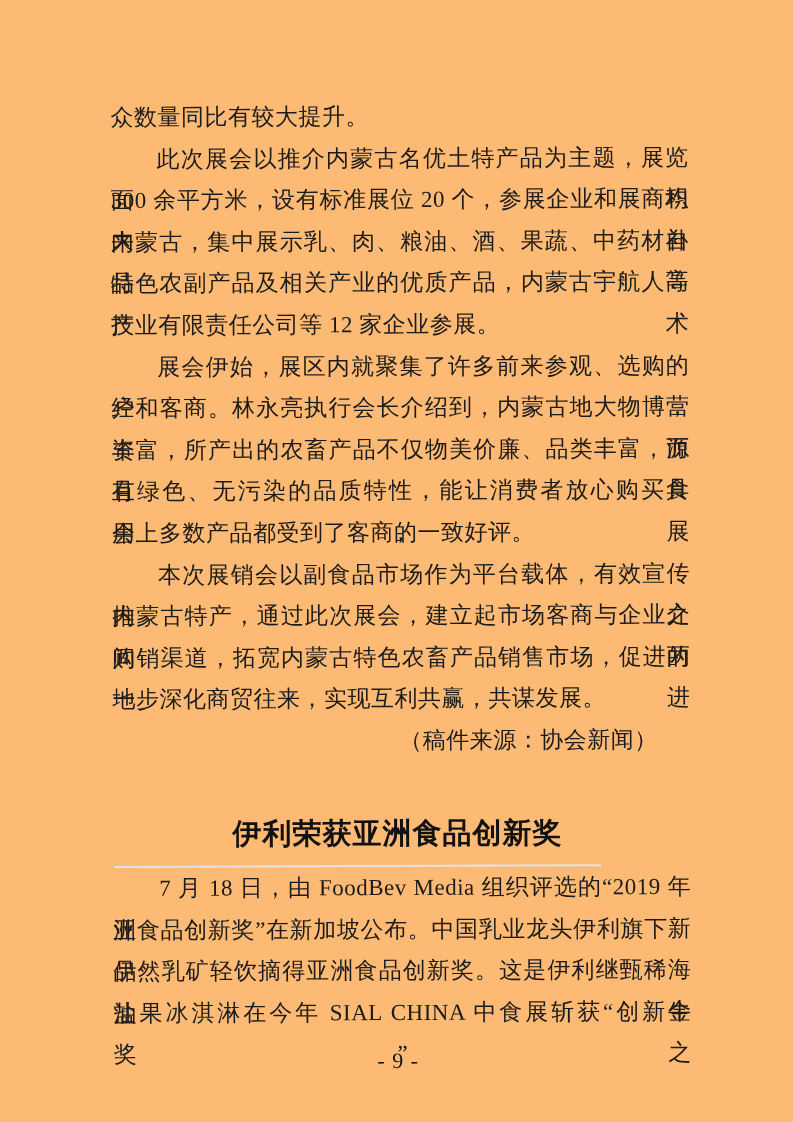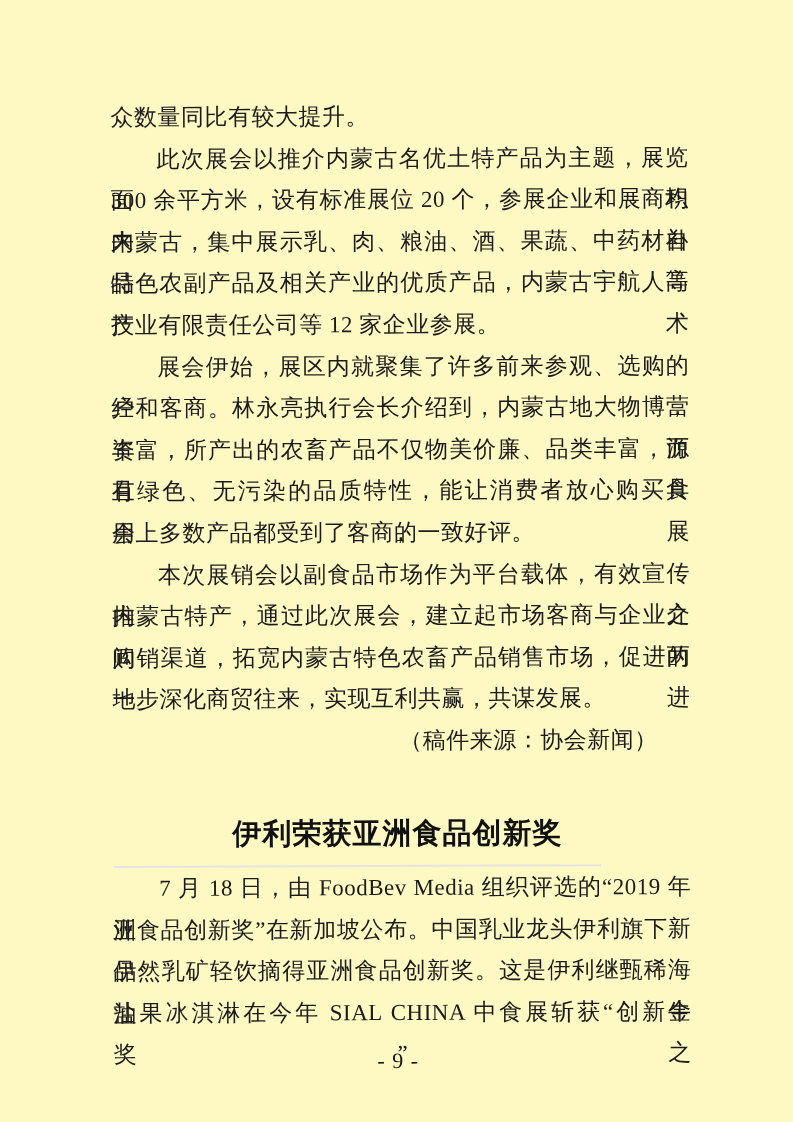--- a/index.html
+++ b/index.html
@@ -4,21 +4,21 @@
 <style>
   html, body {
     margin: 0;
     padding: 0;
     background: #ffffff;
   }
   .page {
     position: relative;
     width: 793px;
     height: 1122px;
-    background: #fef9c3;
+    background: #fdba74;
     overflow: hidden;
     font-family: "Liberation Serif", "DejaVu Serif", serif;
     color: #1b1b1b;
   }
   
   .content {
     position: absolute;
     inset: 0;
     transform: rotate(-0.2deg);
     transform-origin: 50% 50%;

